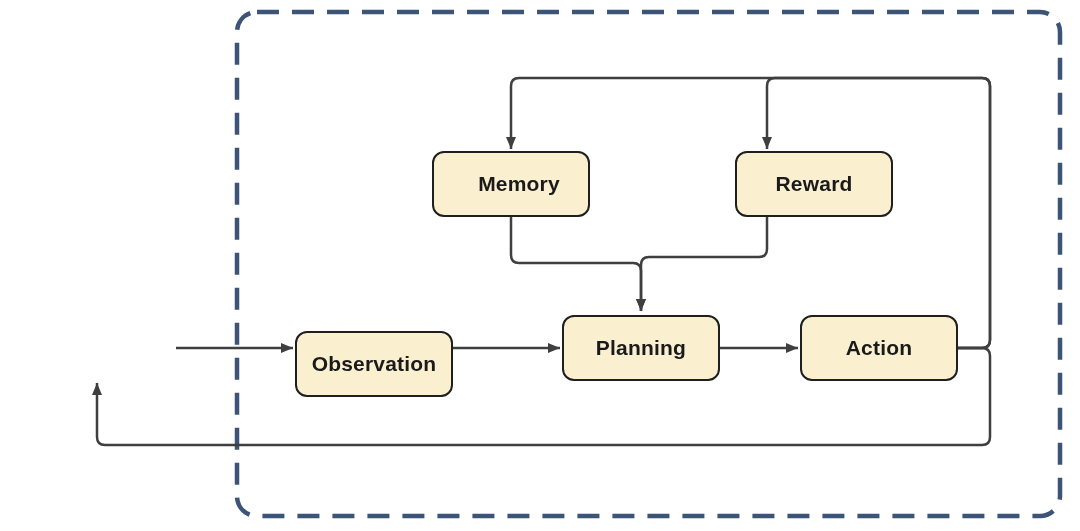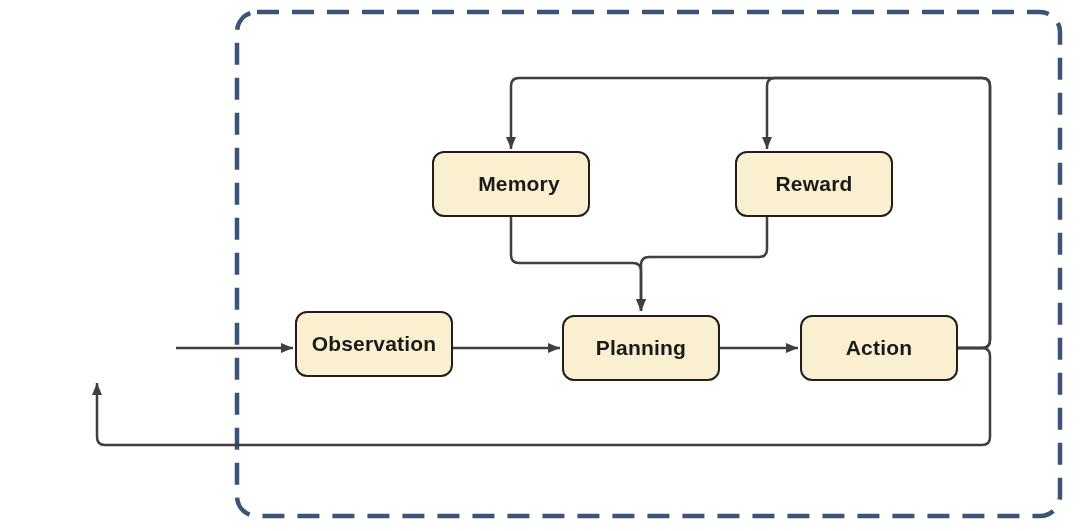--- a/index.html
+++ b/index.html
@@ -57,21 +57,21 @@
     <path class="edge" d="M958,348 L982,348 Q990,348 990,340 L990,86 Q990,78 982,78 L775,78 Q767,78 767,86 L767,149"></path>
 
     <path class="edge" d="M958,348 L982,348 Q990,348 990,356 L990,437 Q990,445 982,445 L105,445 Q97,445 97,437 L97,383"></path>
 
     <path class="edge" d="M511,217 L511,255 Q511,263 519,263 L633,263 Q641,263 641,271 L641,311"></path>
 
     <path class="edge" d="M767,217 L767,249 Q767,257 759,257 L649,257 Q641,257 641,265 L641,311"></path>
   </svg>
 
 
-  <div class="node" style="left:295px;top:311px;">
+  <div class="node" style="left:295px;top:331px;">
     <span class="node-label">Observation</span>
   </div>
 
   <div class="node" style="left:562px;top:315px;">
     <span class="node-label">Planning</span>
   </div>
 
   <div class="node" style="left:800px;top:315px;">
     <span class="node-label">Action</span>
   </div>

